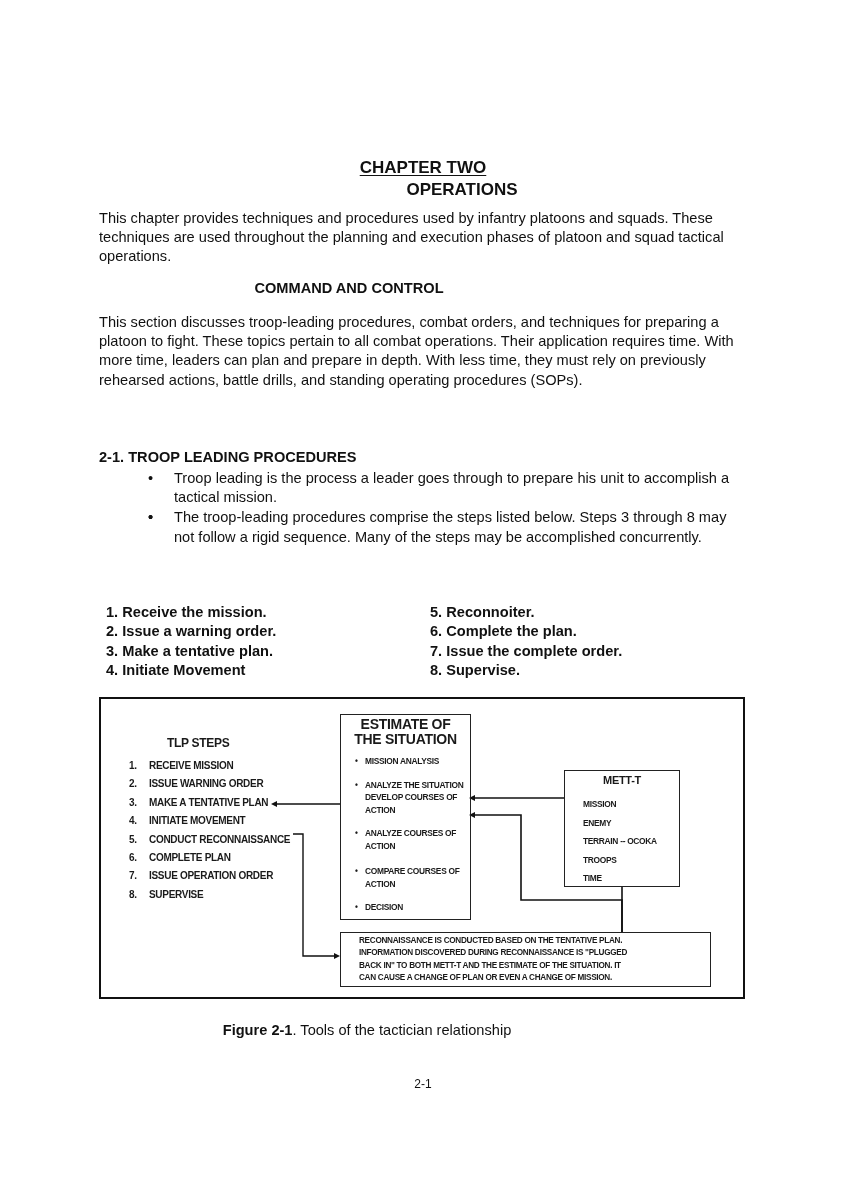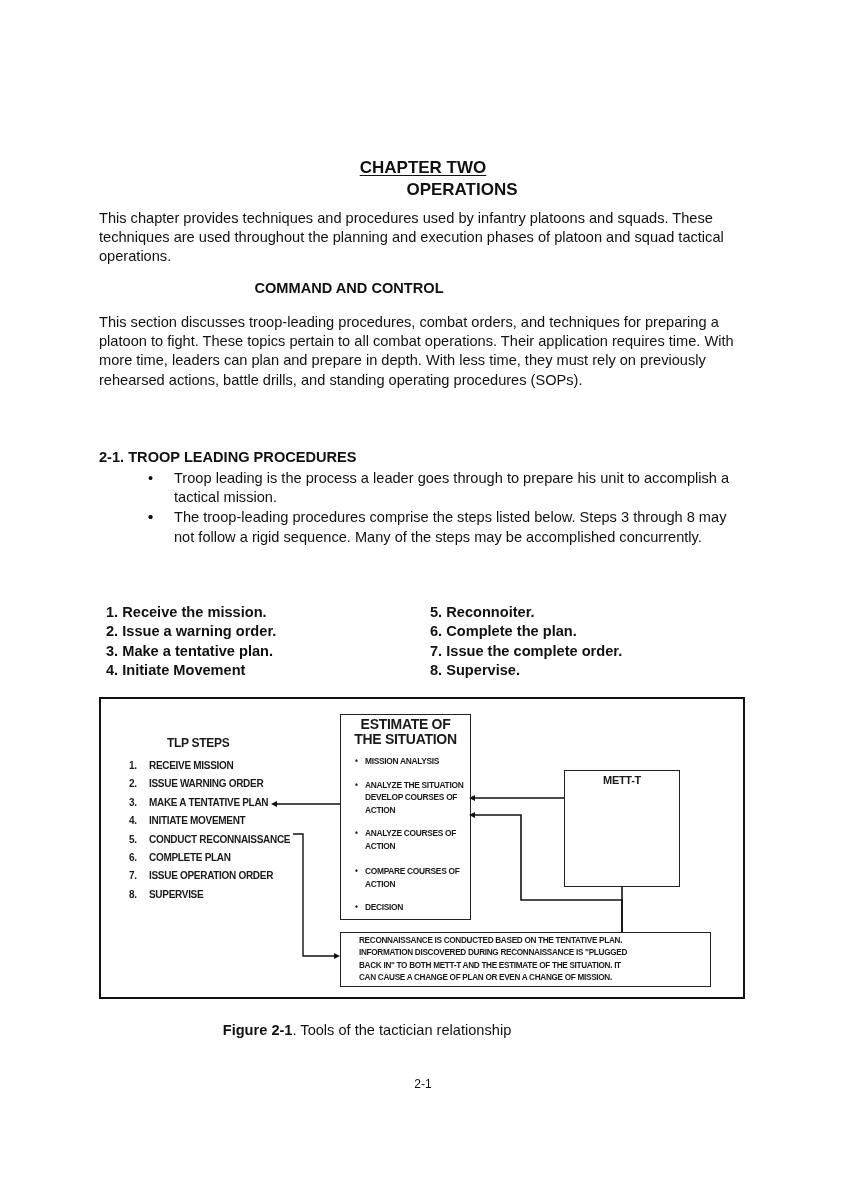--- a/index.html
+++ b/index.html
@@ -131,20 +131,27 @@
         </div>
       <div class="it">
           <span class="b">•</span>
           <div>DECISION</div>
         </div>
     </div>
   </div>
 
   <div class="box mett">
     <div class="mett-title dtext">METT-T</div>
+    <div class="mett-list dtext">
+      <div>MISSION</div>
+      <div>ENEMY</div>
+      <div>TERRAIN -- OCOKA</div>
+      <div>TROOPS</div>
+      <div>TIME</div>
+    </div>
   </div>
 
   <div class="box recon">
     <div class="recon-text dtext">
       <div>RECONNAISSANCE IS CONDUCTED BASED ON THE TENTATIVE PLAN.</div>
       <div>INFORMATION DISCOVERED DURING RECONNAISSANCE IS "PLUGGED</div>
       <div>BACK IN" TO BOTH METT-T AND THE ESTIMATE OF THE SITUATION. IT</div>
       <div>CAN CAUSE A CHANGE OF PLAN OR EVEN A CHANGE OF MISSION.</div>
     </div>
   </div>

